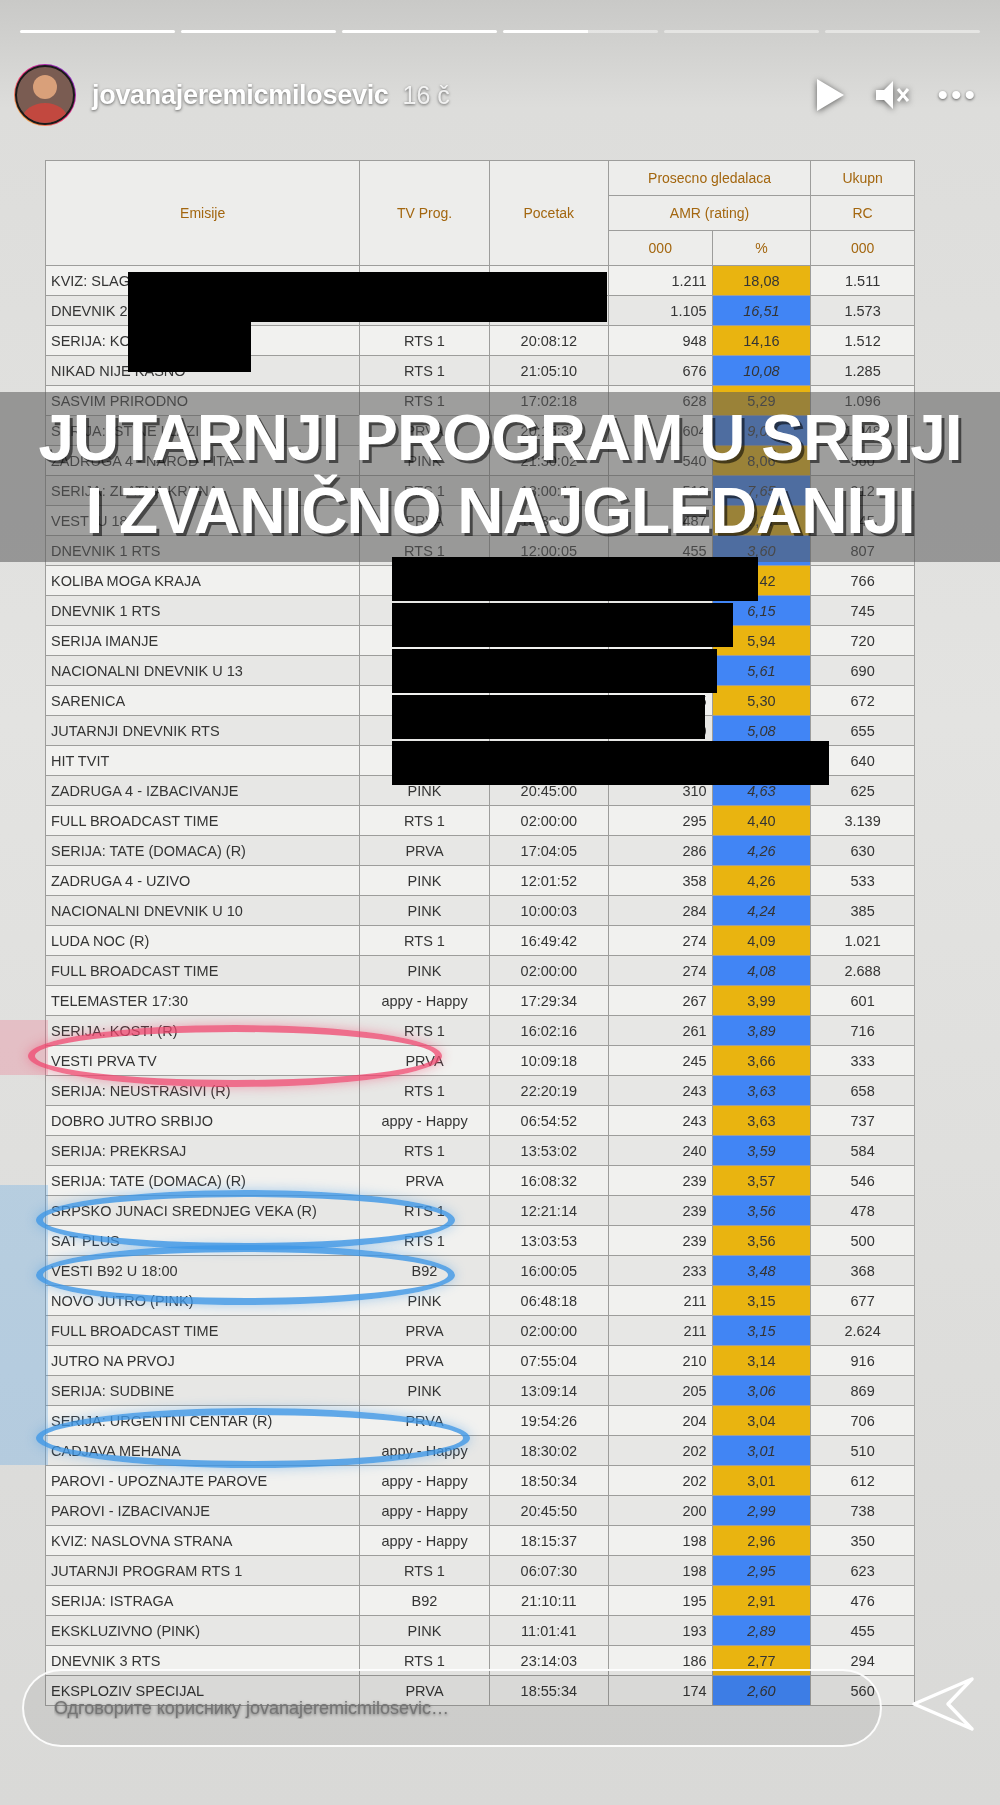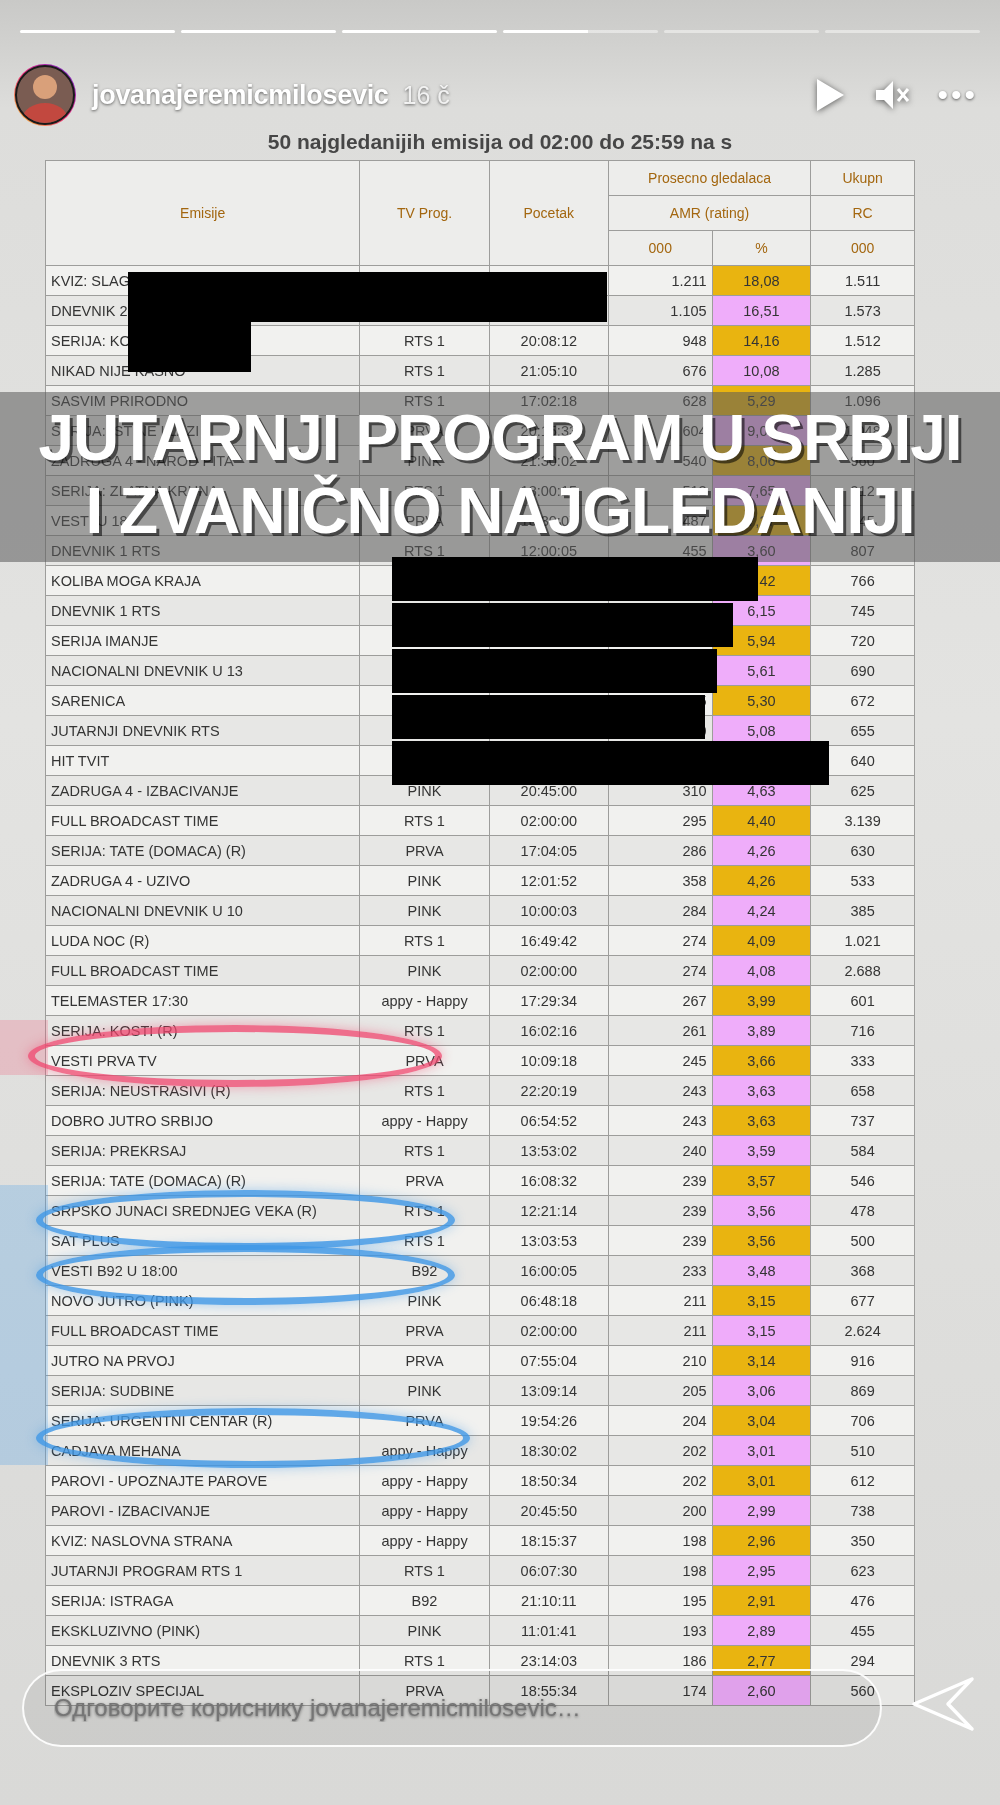--- a/index.html
+++ b/index.html
@@ -166,21 +166,21 @@
     background: #eeeeec;
     height: 30px;
   }
   td.c-name { width: 295px; text-align: left; }
   td.c-prog { width: 115px; text-align: center; }
   td.c-start { width: 105px; text-align: center; }
   td.c-amr { width: 90px; text-align: right; }
   td.c-pct { width: 85px; text-align: center; background: #eab308; }
   td.c-rch { width: 90px; text-align: center; }
   tr.alt td { background: #e8e8e6; }
-  tr.alt td.c-pct { background: #f0abfc; }
+  tr.alt td.c-pct { background: #3b82f6; font-style: italic; }
   
   .oval {
     position: absolute;
     border-radius: 50%;
     pointer-events: none;
   }
   .oval.pink {
     border: 7px solid rgba(240,70,110,0.75);
     box-shadow: 0 0 12px rgba(240,70,110,0.45);
   }
@@ -249,42 +249,41 @@
     border-radius: 40px;
     display: flex;
     align-items: center;
     padding: 0 28px;
     box-sizing: border-box;
     background: rgba(0,0,0,0.06);
     z-index: 45;
   }
   .reply-placeholder {
     color: #fff;
-    font-size: 24px;
+    font-size: 18px;
     text-shadow: 0 1px 3px rgba(0,0,0,0.5);
     background: transparent;
     border: none;
     outline: none;
     width: 100%;
     font-family: "Liberation Sans", sans-serif;
   }
   .send-icon {
     position: absolute;
     right: 22px;
     bottom: 66px;
     z-index: 46;
   }
 </style>
 </head>
 <body>
 
 <div class="screen">
 
   <div class="sheet">
-    <div class="sheet-title">50 najgledanijih emisija od 02:00 do 25:59 na s</div>
 
     <table class="grid">
       <thead>
         <tr>
           <th rowspan="3">Emisije</th>
           <th rowspan="3">TV Prog.</th>
           <th rowspan="3">Pocetak</th>
           <th colspan="2">Prosecno gledalaca</th>
           <th>Ukupn</th>
         </tr>

